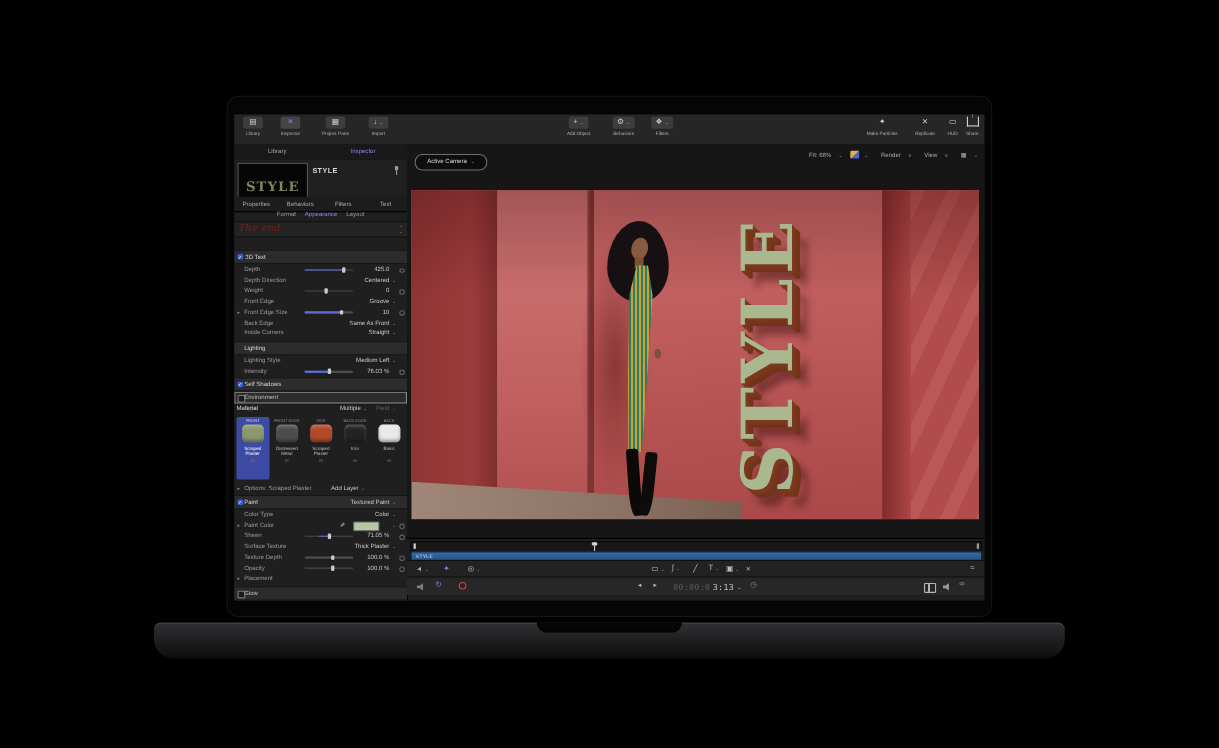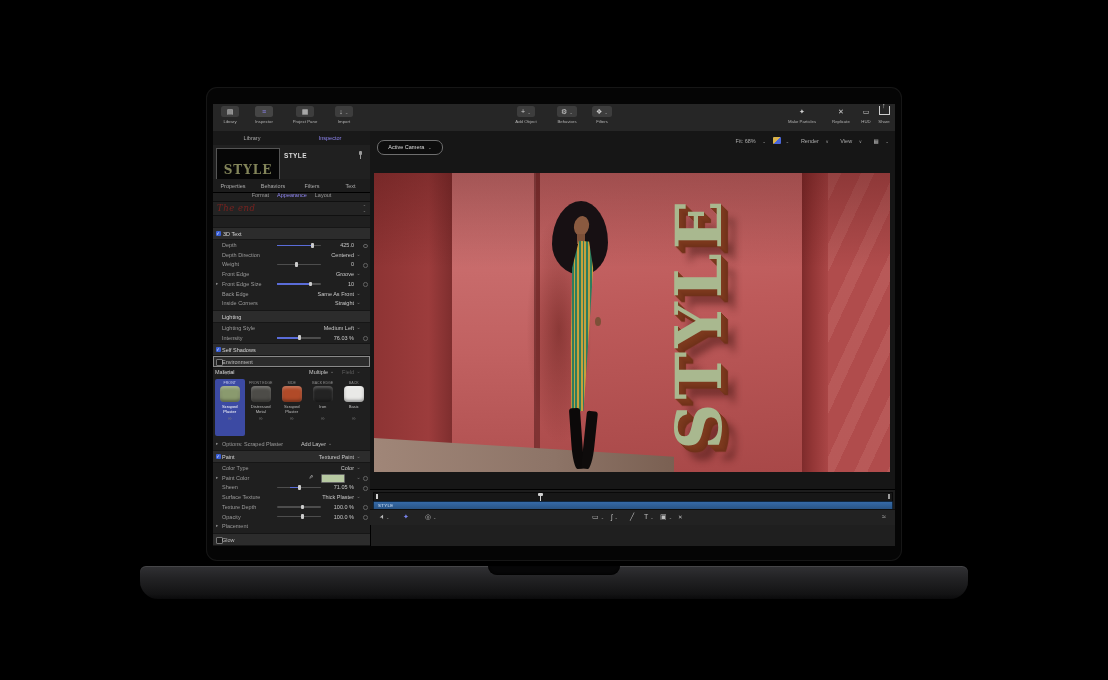--- a/index.html
+++ b/index.html
@@ -458,20 +458,34 @@
         <span class="ic" style="left:55px;"><span>◎</span><span class="tchev">⌄</span></span>
         <span class="ic" style="left:222px;"><span>▭</span><span class="tchev">⌄</span></span>
         <span class="ic" style="left:241px;"><span>ʃ</span><span class="tchev">⌄</span></span>
         <span class="ic" style="left:260px;"><span>╱</span></span>
         <span class="ic" style="left:274px;"><span>T</span><span class="tchev">⌄</span></span>
         <span class="ic" style="left:290px;"><span>▣</span><span class="tchev">⌄</span></span>
         <span class="ic" style="left:308px;font-size:5.5px;top:4px;"><span>✕</span></span>
         <span class="ic" style="left:512px;"><span>≈</span></span>
       </div>
 
+      <div class="transport">
+        <span class="spk mutedk" style="left:9px;"></span>
+        <span class="ic blue" style="left:26px;"><span>↻</span></span>
+        <span class="rec" style="left:47px;"></span>
+        <span class="ic" style="left:210px;font-size:6px;"><span>◂</span></span>
+        <span class="ic" style="left:224px;font-size:6px;"><span>▸</span></span>
+        <span class="tc tcdim" style="left:242px;">00:00:0</span>
+        <span class="tc tcbright" style="left:278px;">3:13</span>
+        <span class="ic" style="left:300px;font-size:5px;top:5px;">⌄</span>
+        <span class="ic" style="left:312px;color:#8d8d8d;">◷</span>
+        <span class="film" style="left:470px;"></span>
+        <span class="spk" style="left:487px;"></span>
+        <span class="ic" style="left:502px;color:#9d9d9d;">∞</span>
+      </div>
 
     </div>
   </div>
 
   <div class="base">
     <div class="scoop"></div>
   </div>
 </div>
 
 </body></html>

